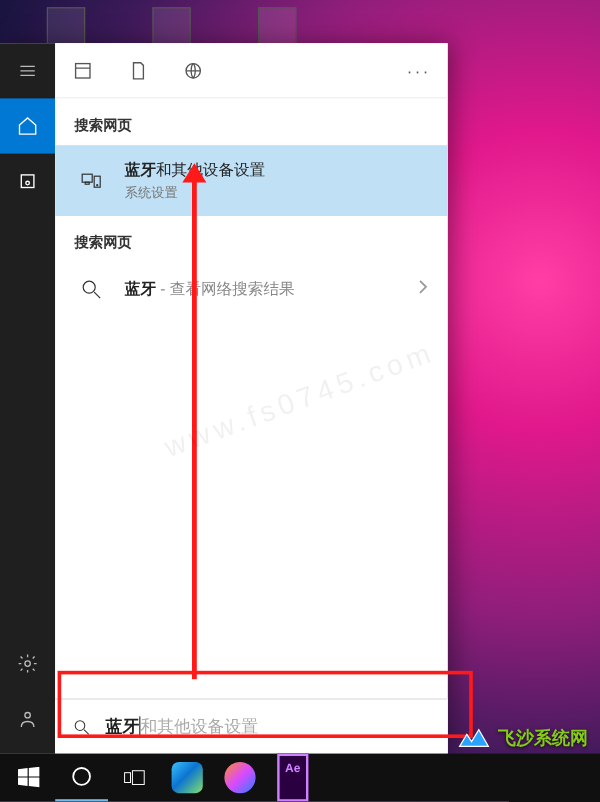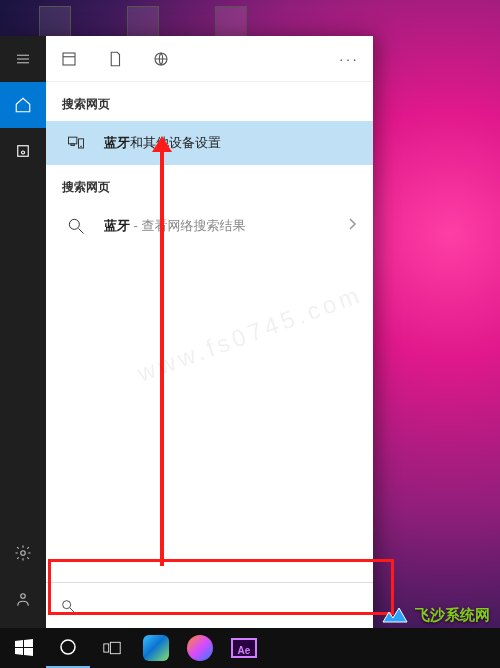--- a/index.html
+++ b/index.html
@@ -92,21 +92,21 @@
   .taskbar {
     position: absolute; left: 0; right: 0; bottom: 0; height: 40px;
     background: #101010; display: flex; align-items: center; padding: 0 2px;
   }
   .tb-item { width: 44px; height: 40px; display: flex; align-items: center; justify-content: center; }
   .tb-item svg { width: 18px; height: 18px; }
   .tb-item .win { fill: #fff; }
   .tb-item.active { border-bottom: 2px solid #76b9ed; }
   .tb-edge { width: 26px; height: 26px; background: linear-gradient(135deg,#3bc1ff 0%, #0b74d1 45%, #85e06e 100%); border-radius: 6px; }
   .tb-fx { width: 26px; height: 26px; background: linear-gradient(135deg,#ff8a2b,#d94aff,#2b7dff); border-radius: 50%; }
-  .tb-ae { width: 26px; height: 20px; background: #2a0040; border: 2px solid #d080ff; color: #d080ff; font: 700 10px/22px Arial; text-align: center; }
+  .tb-ae { width: 26px; height: 40px; background: #2a0040; border: 2px solid #d080ff; color: #d080ff; font: 700 10px/22px Arial; text-align: center; }
 
   
   .wm-center {
     position: absolute; left: 50%; top: 50%; transform: translate(-50%,-50%) rotate(-20deg);
     color: rgba(0,0,0,.06); font-size: 24px; letter-spacing: 4px; pointer-events: none; white-space: nowrap;
   }
   .brand {
     position: absolute; right: 10px; bottom: 42px; display: flex; align-items: center; gap: 6px;
     pointer-events: none;
   }
@@ -199,20 +199,21 @@
       <div class="ricon">
         <svg viewBox="0 0 24 24">
             <rect x="3" y="5" width="10" height="8"></rect>
             <rect x="6" y="13" width="4" height="2"></rect>
             <rect x="15" y="7" width="6" height="11"></rect>
             <circle cx="18" cy="16" r="0.5"></circle>
           </svg>
       </div>
       <div class="r-texts">
         <div class="r-title"><b>蓝牙</b><span>和其他设备设置</span></div>
+        <div class="r-sub">系统设置</div>
       </div>
     </div>
 
     <div class="sect-label">搜索网页</div>
 
     <div class="result">
       <div class="ricon">
         <svg viewBox="0 0 24 24">
             <circle cx="10" cy="10" r="6"></circle>
             <line x1="15" y1="15" x2="21" y2="21"></line>
@@ -226,20 +227,23 @@
             <path d="M3 2l5 5-5 5"></path>
           </svg>
       </div>
     </div>
 
     <div class="searchbar">
       <svg viewBox="0 0 24 24">
           <circle cx="10" cy="10" r="6"></circle>
           <line x1="15" y1="15" x2="21" y2="21"></line>
         </svg>
+      <div class="sb-text">
+        <span class="typed">蓝牙</span><span class="caret"></span><span class="hint">和其他设备设置</span>
+      </div>
     </div>
   </div>
 </div>
 
 <div class="red-arrow"></div>
 <div class="red-box"></div>
 
 <div class="wm-center">www.fs0745.com</div>
 
 <div class="brand">

